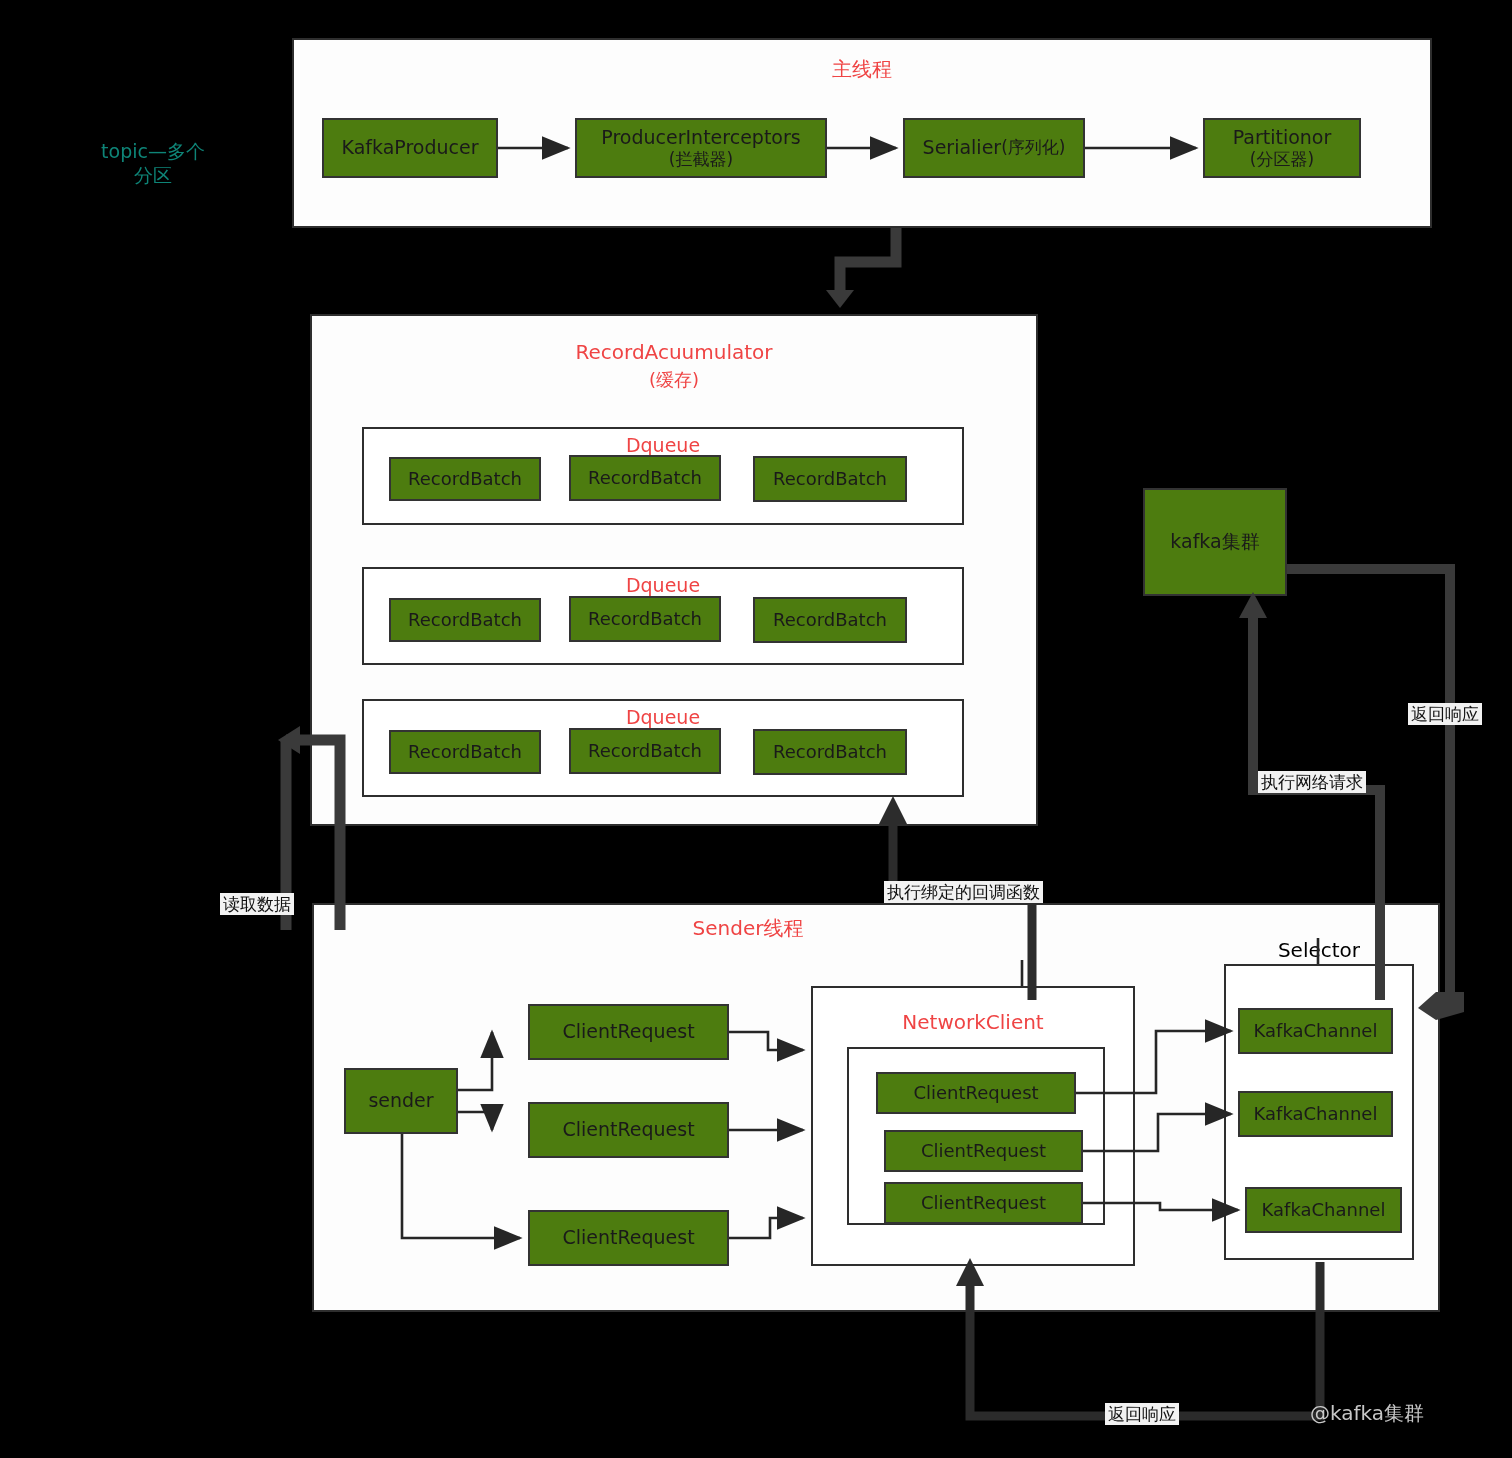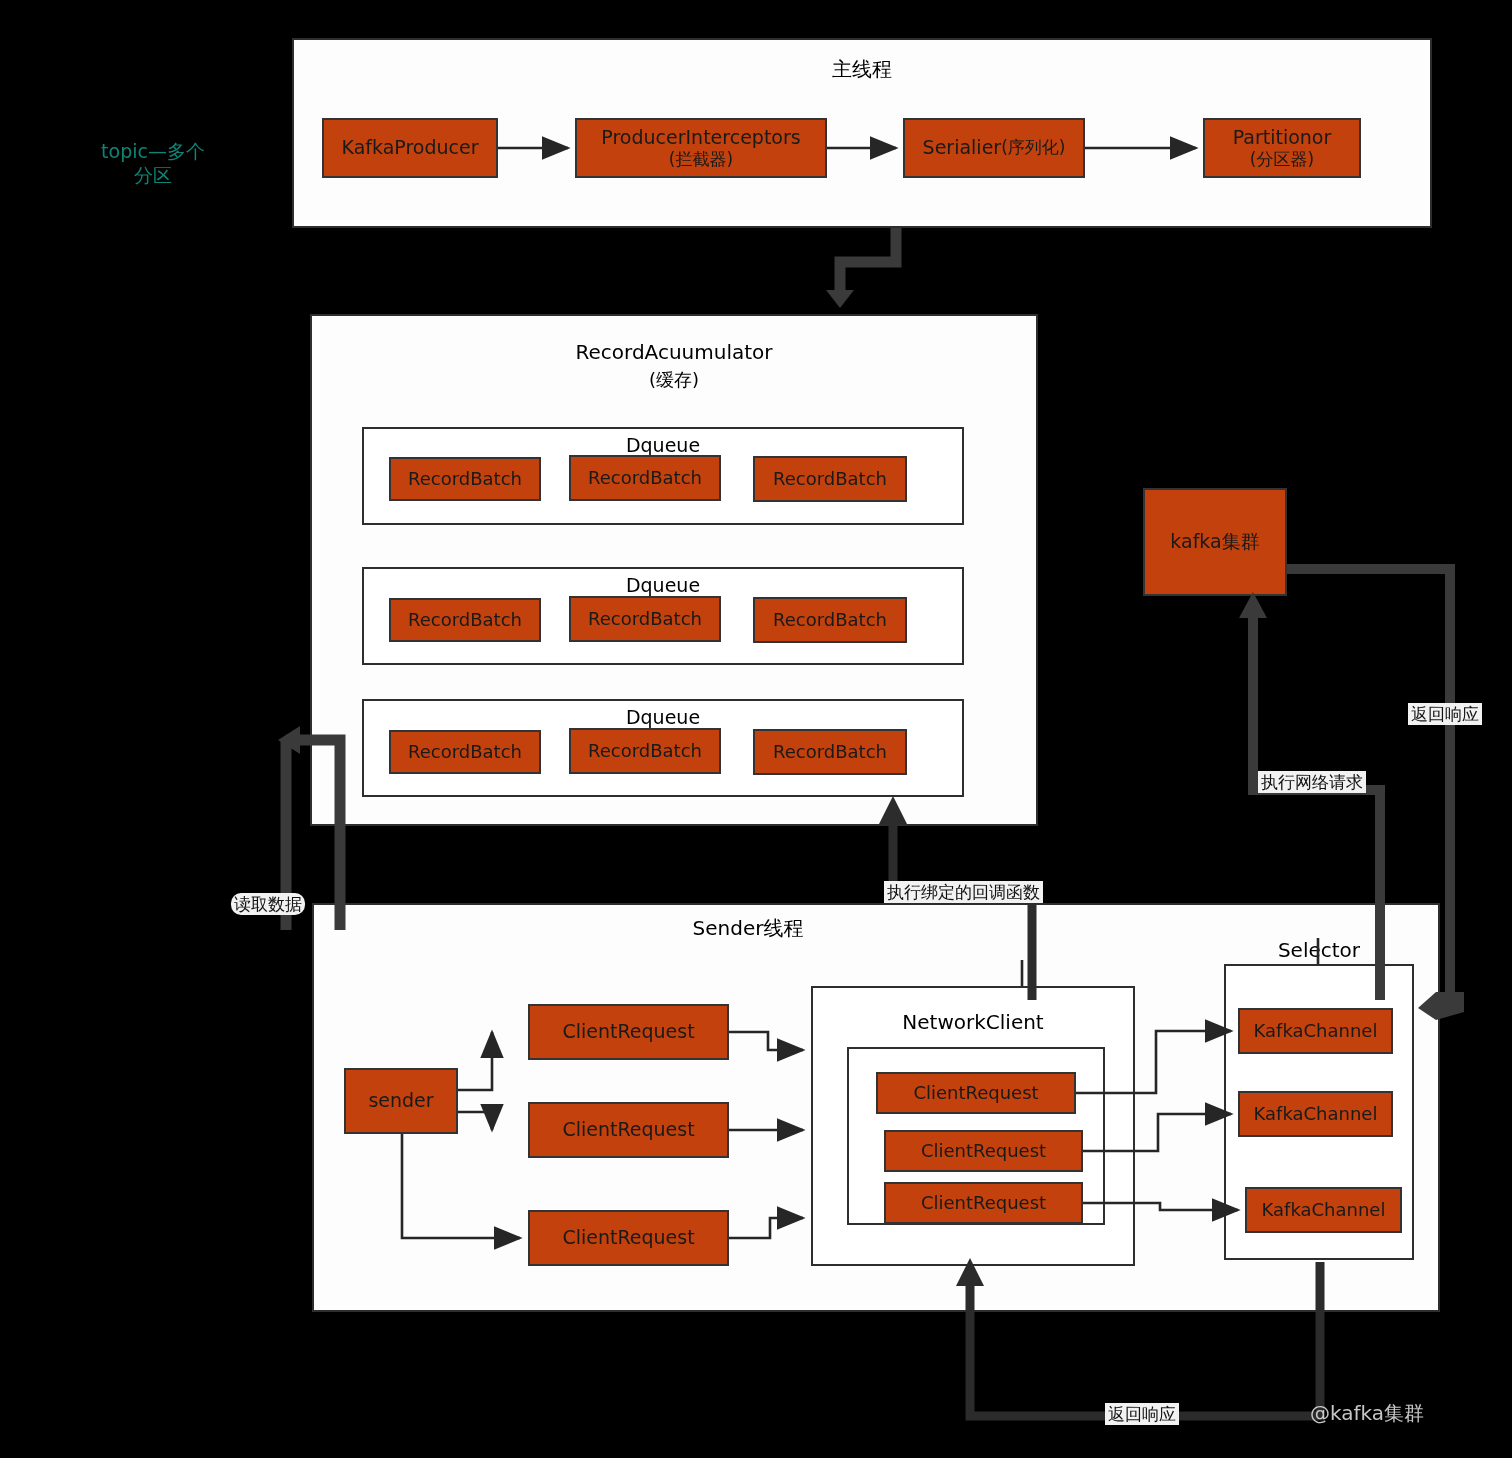--- a/index.html
+++ b/index.html
@@ -21,31 +21,31 @@
     position: absolute;
     background: #fbfbfb;
     border: 2px solid #333333;
     display: flex;
     align-items: center;
     justify-content: center;
     text-align: center;
     color: #1a1a1a;
     line-height: 1.25;
   }
-  .box.plain { background: #c2410c; }
+  .box.plain { background: #4d7c0f; }
   .grp {
     position: absolute;
     background: #fdfdfd;
     border: 2px solid #2e2e2e;
   }
   .grp-title {
     position: absolute;
     left: 0; right: 0;
     text-align: center;
-    color: #000000;
+    color: #ef4444;
     white-space: pre-line;
   }
   .lbl {
     position: absolute;
     background: #f2f2f2;
     color: #111;
     font-size: 17px;
     padding: 1px 3px;
     white-space: nowrap;
     line-height: 1.2;
@@ -265,21 +265,21 @@
       <path d="M1083,1151 L1158,1151 L1158,1114 L1231,1114" marker-end="url(#ahThin)"></path>
       <path d="M1083,1203 L1160,1203 L1160,1210 L1238,1210" marker-end="url(#ahThin)"></path>
     </g>
 
     <g stroke="#262626" stroke-width="2.6" fill="none">
       <line x1="1318" y1="938" x2="1318" y2="964"></line>
       <line x1="1022" y1="960" x2="1022" y2="986"></line>
     </g>
   </svg>
 
-  <div class="lbl" style="left:231px; top:893px;border-radius:10px;">读取数据</div>
+  <div class="lbl" style="left:220px; top:893px;">读取数据</div>
 
   <div class="lbl" style="left:884px; top:881px;">执行绑定的回调函数</div>
 
   <div class="lbl" style="left:1258px; top:771px;">执行网络请求</div>
 
   <div class="lbl" style="left:1408px; top:703px;">返回响应</div>
 
   <div class="lbl" style="left:1105px; top:1403px;">返回响应</div>
 
   <div class="watermark" style="left:1310px; top:1400px;">@kafka集群</div>

